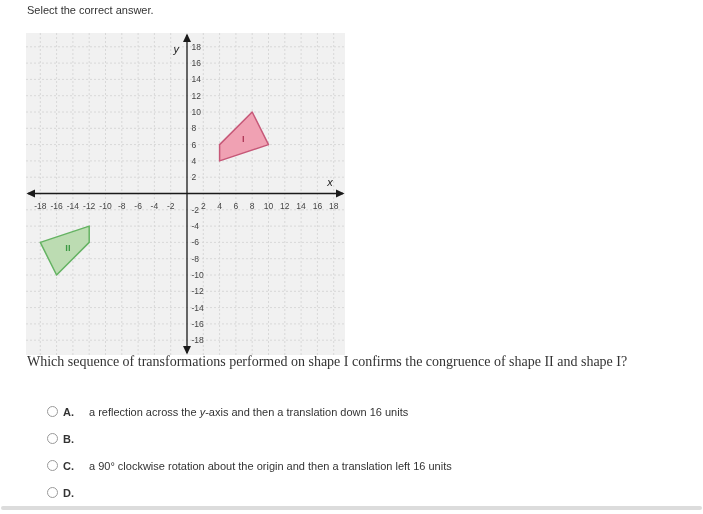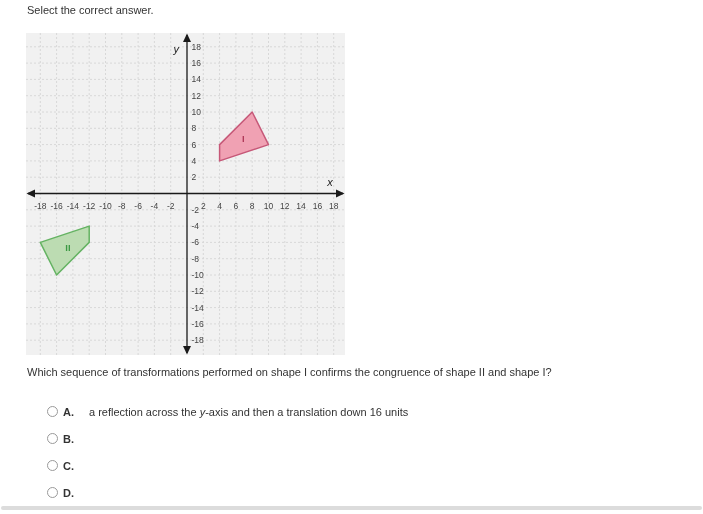--- a/index.html
+++ b/index.html
@@ -2,21 +2,21 @@
 <html><head>
 <meta charset="utf-8">
 <style>
   html, body { margin:0; padding:0; background:#ffffff; }
   body {
     width:703px; height:514px; position:relative; overflow:hidden;
     font-family:"Liberation Sans", sans-serif; color:#333333;
   }
   .instruction { position:absolute; left:27px; top:4px; font-size:11px; }
   .graph-panel { position:absolute; left:26px; top:33px; width:319px; height:322px; }
-  .question    { position:absolute; left:27px; top:366px; font-size:11px; }
+  .question    { position:absolute; left:27px; top:354px; font-size:14px;font-family:Liberation Serif, serif; }
   .options     { position:absolute; left:47px; top:398px; }
   .option-row  { display:flex; align-items:center; height:27px; cursor:pointer; }
   .radio {
     width:9px; height:9px; border:1px solid #9a9a9a; border-radius:50%;
     background:#ffffff; margin-right:5px; flex:0 0 auto;
   }
   .letter { font-weight:bold; width:26px; font-size:11px; flex:0 0 auto; }
   .opt-text { font-size:11px; }
   .opt-text i { font-style:italic; }
   .footer-bar {
@@ -127,20 +127,21 @@
       <span class="letter">A.</span>
       <span class="opt-text"><span>a reflection across the </span><i>y</i><span>-axis and then a translation down 16 units</span></span>
     </div>
     <div class="option-row">
       <span class="radio"></span>
       <span class="letter">B.</span>
     </div>
     <div class="option-row">
       <span class="radio"></span>
       <span class="letter">C.</span>
+      <span class="opt-text"><span>a 90° clockwise rotation about the origin and then a translation left 16 units</span></span>
     </div>
     <div class="option-row">
       <span class="radio"></span>
       <span class="letter">D.</span>
     </div>
   </div>
 
 <div class="footer-bar"></div>
 
 </body></html>

